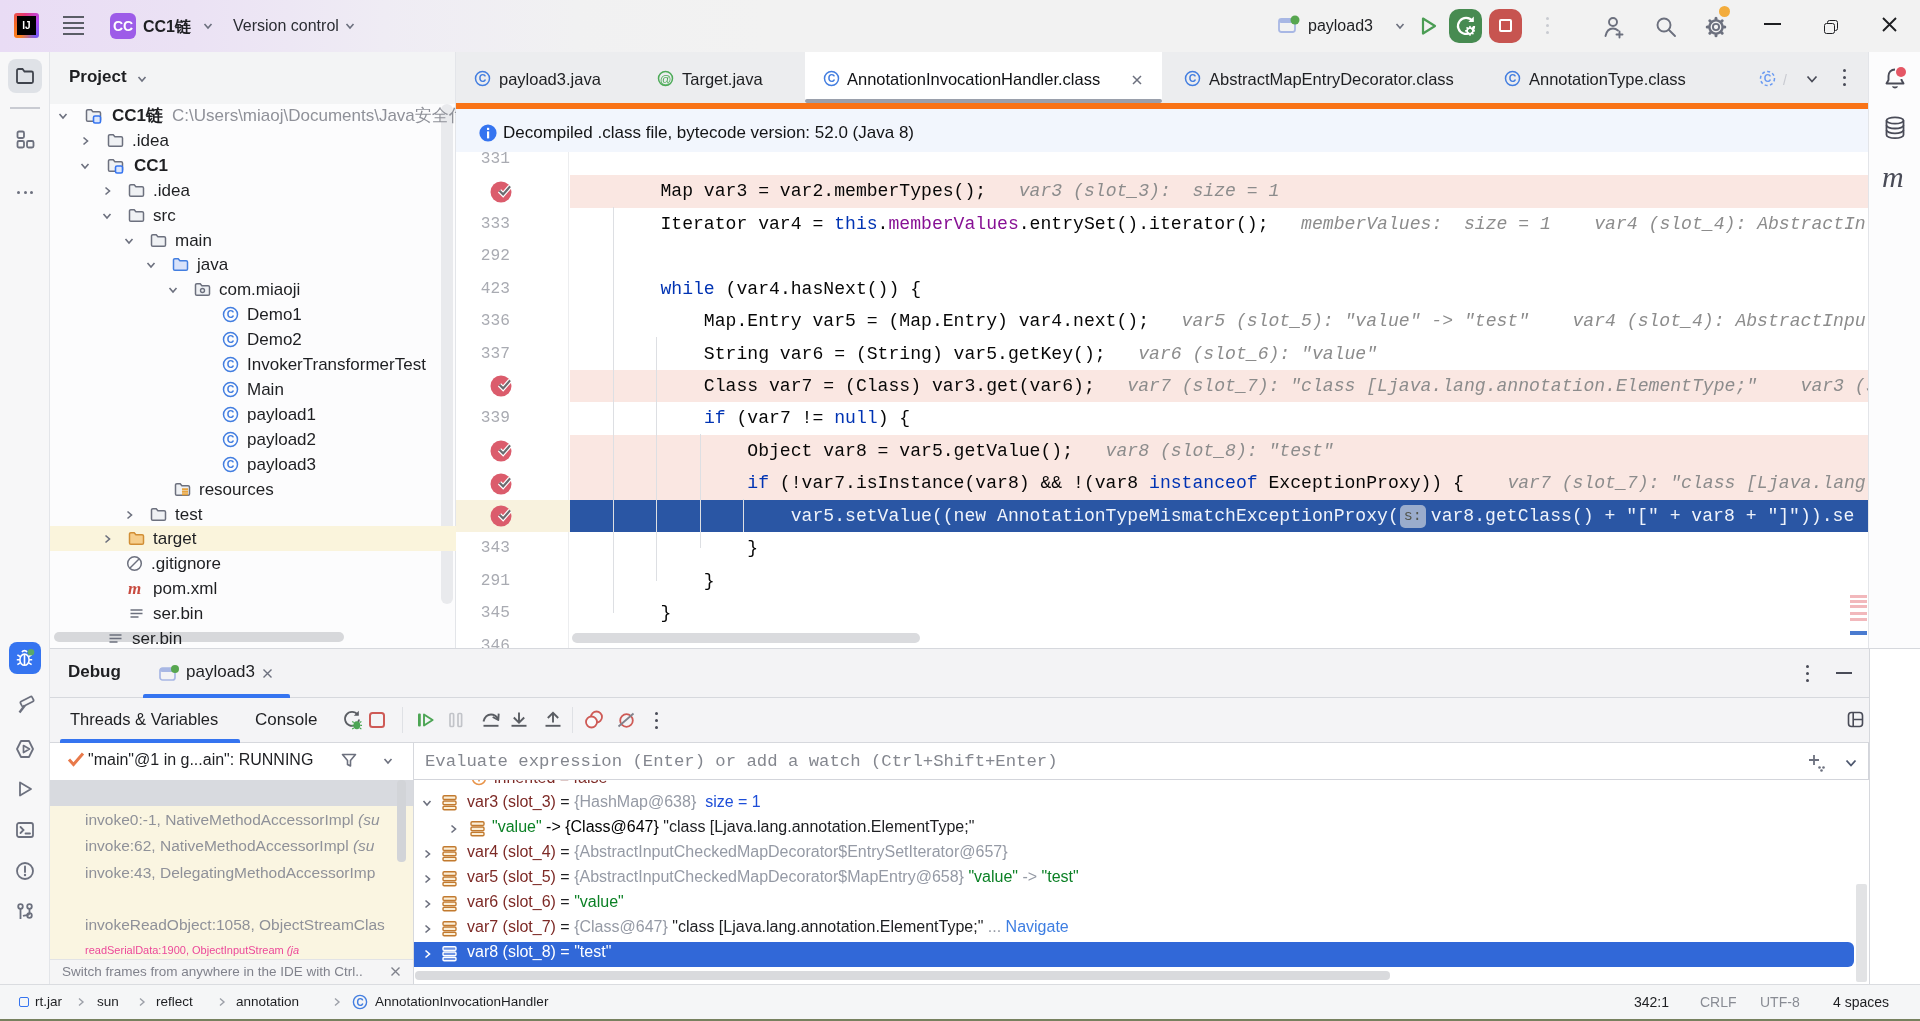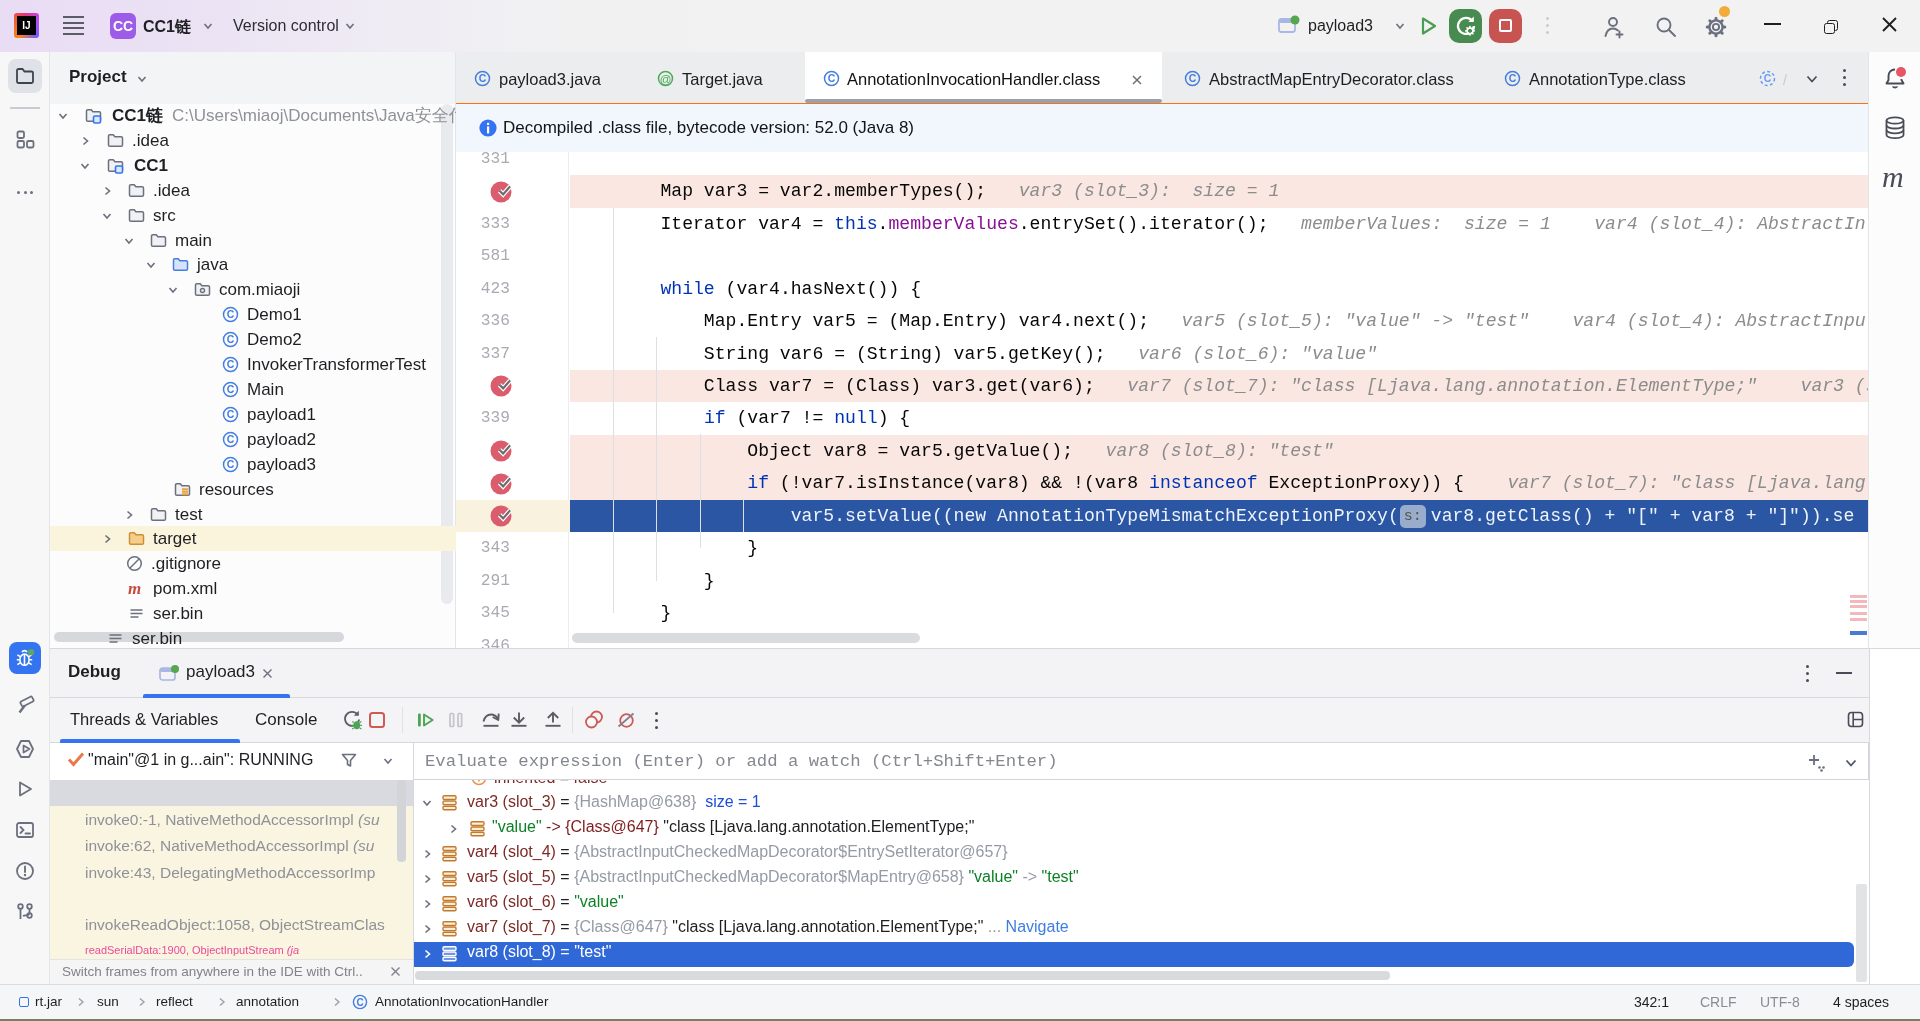--- a/index.html
+++ b/index.html
@@ -14,21 +14,21 @@
 
 #leftstrip { position:absolute; left:0; top:52px; width:50px; height:932px; background:#F7F7F8; border-right:1px solid #E3E5E9; }
 
 #rightstrip { position:absolute; left:1868px; top:52px; width:52px; height:596px; background:#FCFCFD; border-left:1px solid #E3E5E9; }
 
 #projpanel { position:absolute; left:50px; top:52px; width:406px; height:596px; background:#FCFCFD; border-right:1px solid #E3E5E9; }
 #projhead { position:absolute; left:0; top:0; width:100%; height:52px; background:#F3F4F5; }
 .trow { position:absolute; left:0; width:406px; height:25px; display:flex; align-items:center; font-size:17px; color:#1E1F22; white-space:nowrap; overflow:hidden; }
 
 #tabbar { position:absolute; left:456px; top:52px; width:1412px; height:51px; background:#ECEDEF; }
-#notif { position:absolute; left:456px; top:103px; width:1412px; height:53px; background:#F2F6FD; border-top:1px solid #f97316; border-bottom:1px solid #DDE1E8; }
+#notif { position:absolute; left:456px; top:103px; width:1412px; height:53px; background:#F2F6FD; border-top:6px solid #f97316; border-bottom:1px solid #DDE1E8; }
 #editor { position:absolute; left:456px; top:152px; width:1412px; height:496px; background:#FFFFFF; overflow:hidden; }
 .codeline { position:absolute; left:161px; height:33px; line-height:33px; font-family:"Liberation Mono", monospace; font-size:18.1px; white-space:pre; color:#070707; }
 .lnum { position:absolute; left:0; width:54px; text-align:right; font-family:"Liberation Mono", monospace; font-size:16.2px; color:#A9ABB2; height:33px; line-height:33px; }
 .kw { color:#0033B3; }
 .fld { color:#871094; }
 .hint { color:#8C8C8C; font-style:italic; }
 .bgline { position:absolute; left:114px; width:1298px; height:32.4px; }
 
 #debug { position:absolute; left:50px; top:648px; width:1870px; height:336px; background:#FFFFFF; border-top:1px solid #D6D8DD; }
 
@@ -433,21 +433,21 @@
   <div class="bgline" style="top:282.9px;background:#FAE7E2;"></div>
   <div class="bgline" style="top:315.3px;background:#FAE7E2;"></div>
   <div class="bgline" style="top:347.8px;background:#2A56A4;"></div>
   <div class="abs" style="left:0;top:347.8px;width:114px;height:32.4px;background:#F8F2DE;"></div>
   <div class="abs" style="left:156.5px;top:55px;width:1px;height:406px;background:#DDDFE3;"></div>
   <div class="abs" style="left:200px;top:185px;width:1px;height:244px;background:#DDDFE3;"></div>
   <div class="abs" style="left:243.5px;top:282px;width:1px;height:114px;background:#DDDFE3;"></div>
   <div class="abs" style="left:287px;top:347px;width:1px;height:33px;background:#DDDFE3;"></div>
   <div class="lnum" style="top:-9.2px;">331</div>
   <div class="lnum" style="top:55.7px;">333</div>
-  <div class="lnum" style="top:88.2px;">581</div>
+  <div class="lnum" style="top:88.2px;">292</div>
   <div class="lnum" style="top:120.6px;">423</div>
   <div class="lnum" style="top:153.1px;">336</div>
   <div class="lnum" style="top:185.5px;">337</div>
   <div class="lnum" style="top:250.4px;">339</div>
   <div class="lnum" style="top:380.2px;">343</div>
   <div class="lnum" style="top:412.7px;">291</div>
   <div class="lnum" style="top:445.1px;">345</div>
   <div class="lnum" style="top:477.6px;">346</div>
   <svg class="abs" style="left:34px;top:28.5px;" width="24" height="24">
       <circle cx="11" cy="11" r="10.5" fill="#DB5C6C"></circle>
@@ -636,21 +636,21 @@
   <svg class="abs" style="left:33px;top:42.5px;" width="12" height="12">
         <path d="M4.5 2.5l4 3.5-4 3.5" stroke="#6C707E" stroke-width="1.6" fill="none"></path>
       </svg>
   <svg class="abs" style="left:55px;top:39.5px;" width="17" height="18">
         <g stroke="#C27A2F" stroke-width="1.4" fill="#FBEFD8">
           <rect x="2" y="1.8" width="13" height="3.6" rx="1.2"></rect>
           <rect x="2" y="7" width="13" height="3.6" rx="1.2"></rect>
           <rect x="2" y="12.2" width="13" height="3.6" rx="1.2"></rect>
         </g>
       </svg>
-  <div class="abs" style="left:78px;top:38.0px;font-size:16px;white-space:nowrap;"><span style="color:#0B8025;">"value"</span><span style="color:#7f1d1d;"> -&gt; {Class@647} </span><span style="color:#1E1F22;">"class [Ljava.lang.annotation.ElementType;"</span></div>
+  <div class="abs" style="left:78px;top:38.0px;font-size:16px;white-space:nowrap;"><span style="color:#0B8025;">"value"</span><span style="color:#000000;"> -&gt; {Class@647} </span><span style="color:#1E1F22;">"class [Ljava.lang.annotation.ElementType;"</span></div>
   <svg class="abs" style="left:7px;top:67.5px;" width="12" height="12">
         <path d="M4.5 2.5l4 3.5-4 3.5" stroke="#6C707E" stroke-width="1.6" fill="none"></path>
       </svg>
   <svg class="abs" style="left:27px;top:64.5px;" width="17" height="18">
         <g stroke="#C27A2F" stroke-width="1.4" fill="#FBEFD8">
           <rect x="2" y="1.8" width="13" height="3.6" rx="1.2"></rect>
           <rect x="2" y="7" width="13" height="3.6" rx="1.2"></rect>
           <rect x="2" y="12.2" width="13" height="3.6" rx="1.2"></rect>
         </g>
       </svg>

